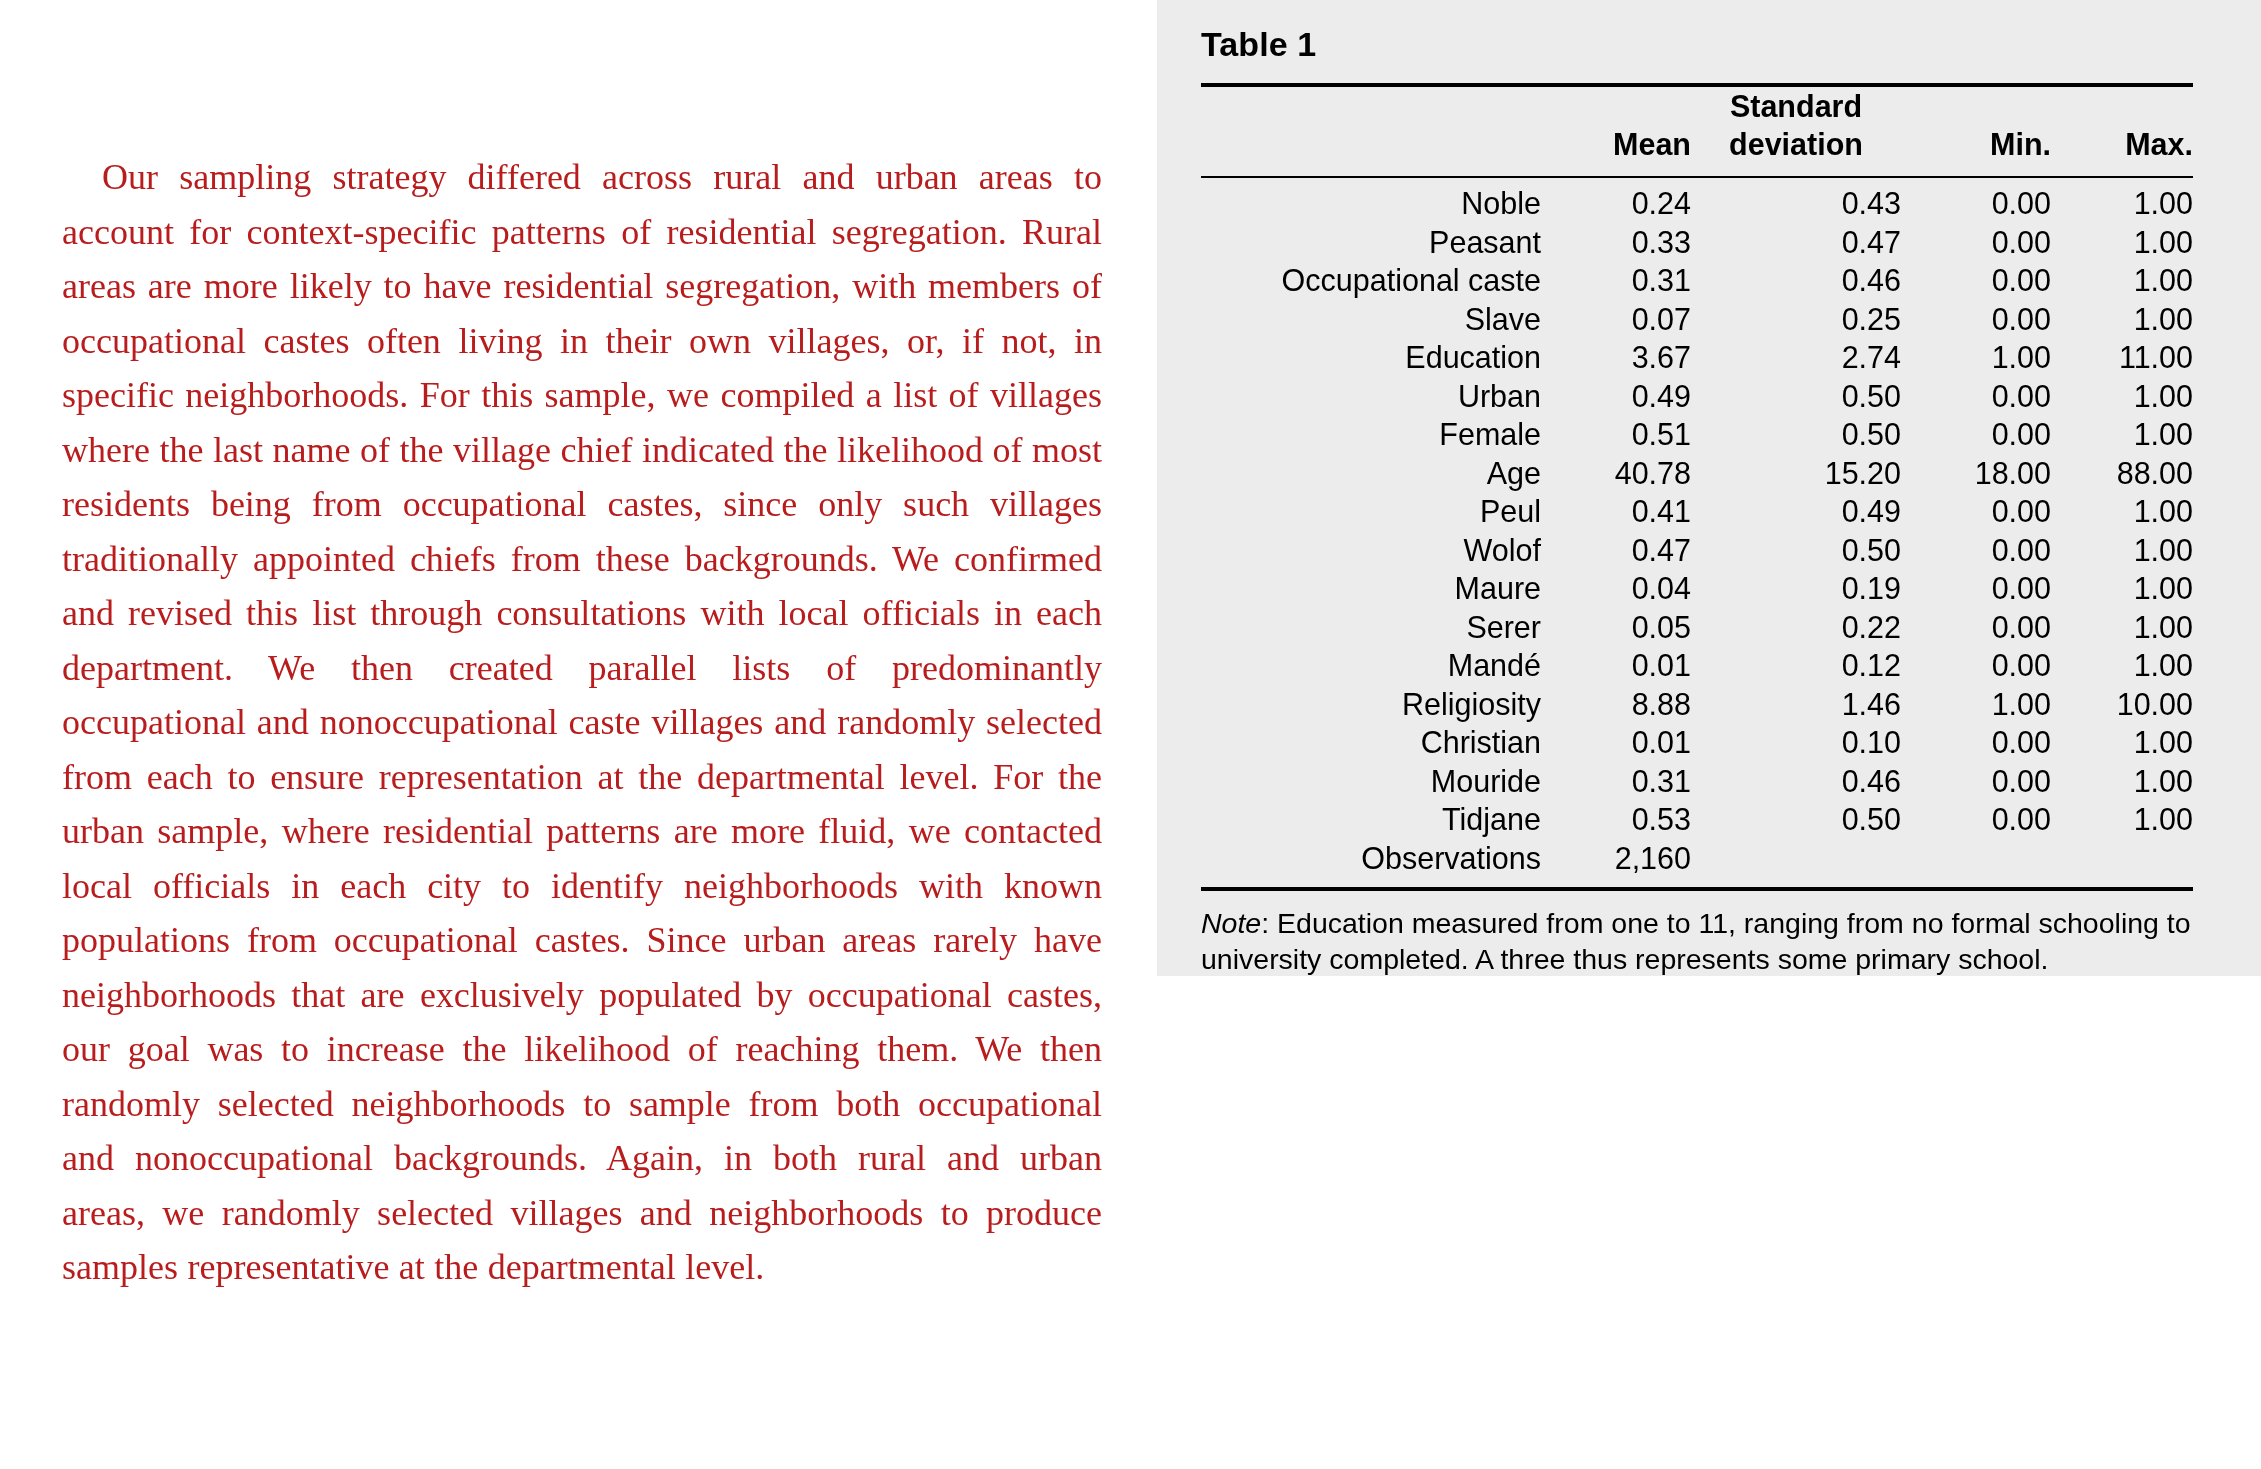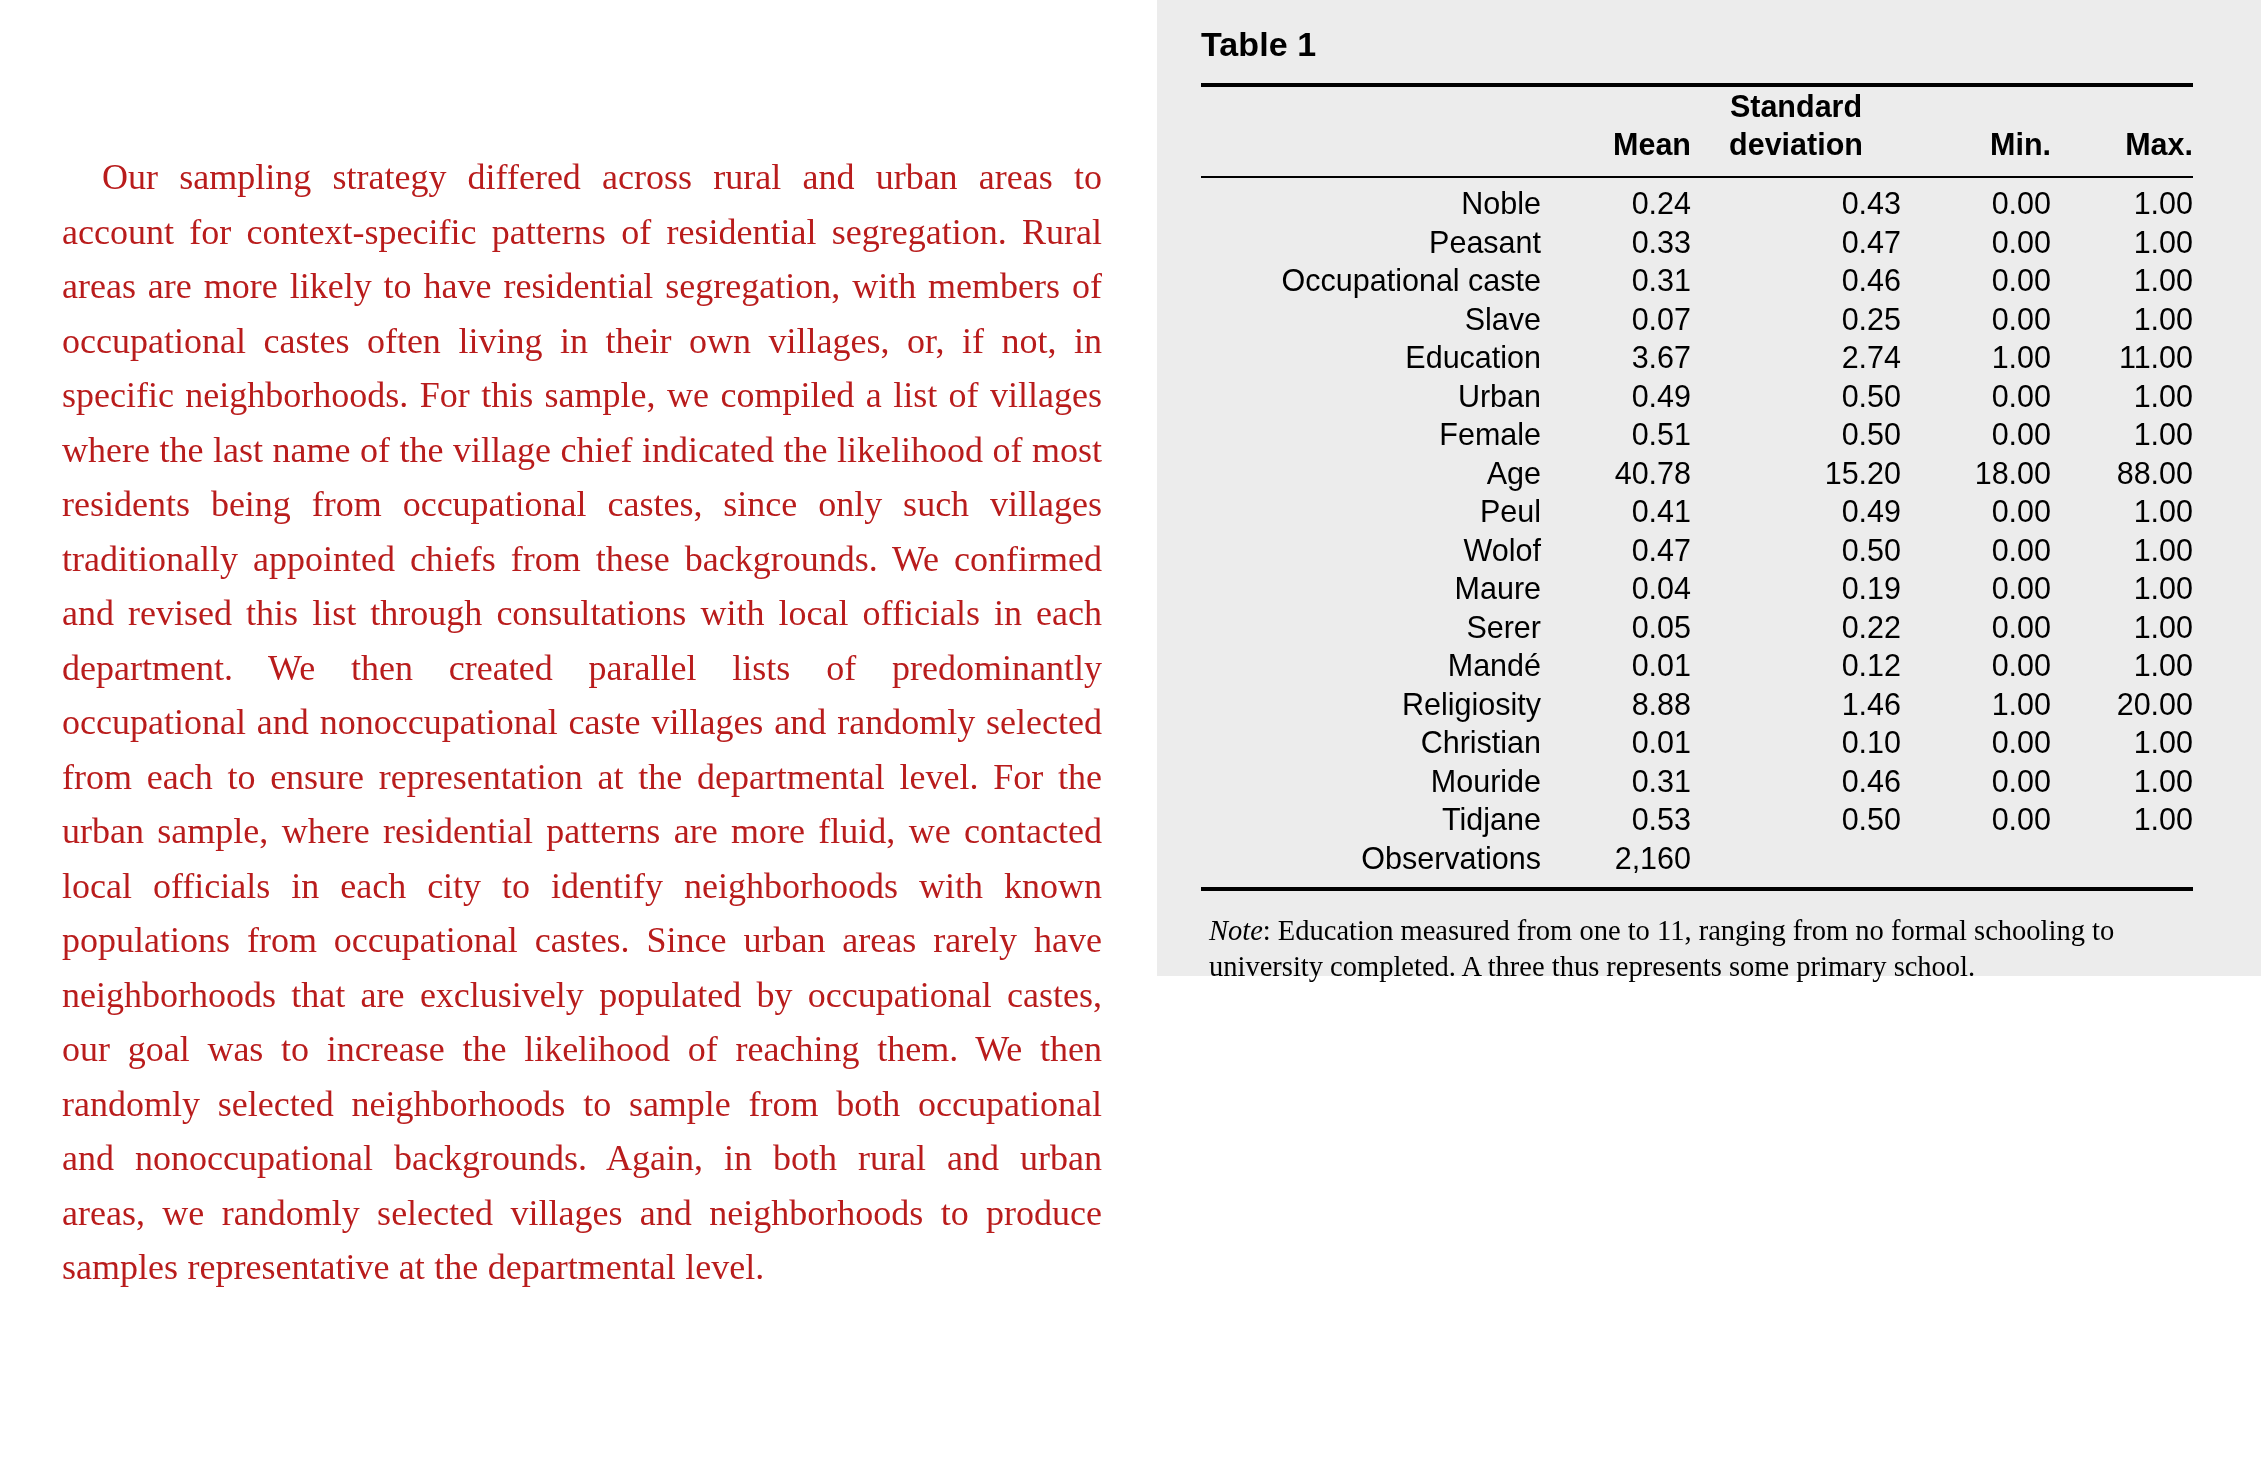--- a/index.html
+++ b/index.html
@@ -113,25 +113,25 @@
 
   .wrapped-label {
     display: block;
   }
   .wrapped-label .second-line {
     display: block;
     padding-left: 36px;
   }
 
   .note {
-    font-family: Liberation Serif, serif;
+    font-family: Liberation Sans, sans-serif;
     font-size: 28.5px;
     line-height: 36px;
     color: #000000;
-    margin: 8px;
+    margin: 0;
     padding-top: 14px;
     width: 992px;
   }
   .note i { font-style: italic; }
 
   .spacer-row td { height: 6px; line-height: 6px; font-size: 0; }
 </style>
 </head>
 <body>
 
@@ -280,21 +280,21 @@
             <td>0.01</td>
             <td>0.12</td>
             <td>0.00</td>
             <td>1.00</td>
           </tr>
           <tr>
             <td class="rowlabel">Religiosity</td>
             <td>8.88</td>
             <td>1.46</td>
             <td>1.00</td>
-            <td>20.00</td>
+            <td>10.00</td>
           </tr>
           <tr>
             <td class="rowlabel">Christian</td>
             <td>0.01</td>
             <td>0.10</td>
             <td>0.00</td>
             <td>1.00</td>
           </tr>
           <tr>
             <td class="rowlabel">Mouride</td>

